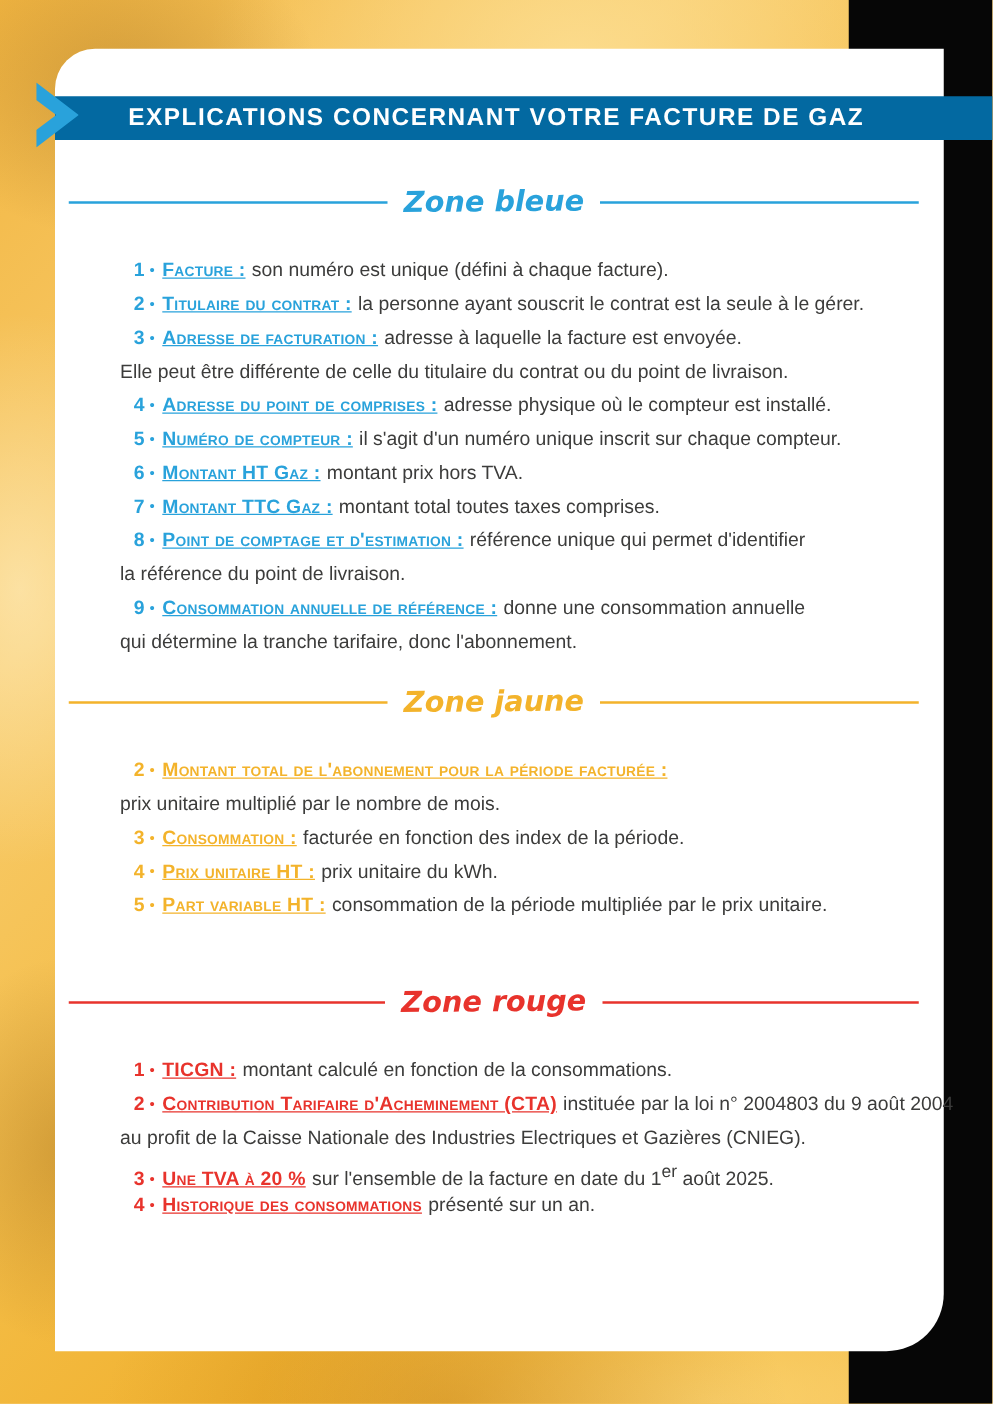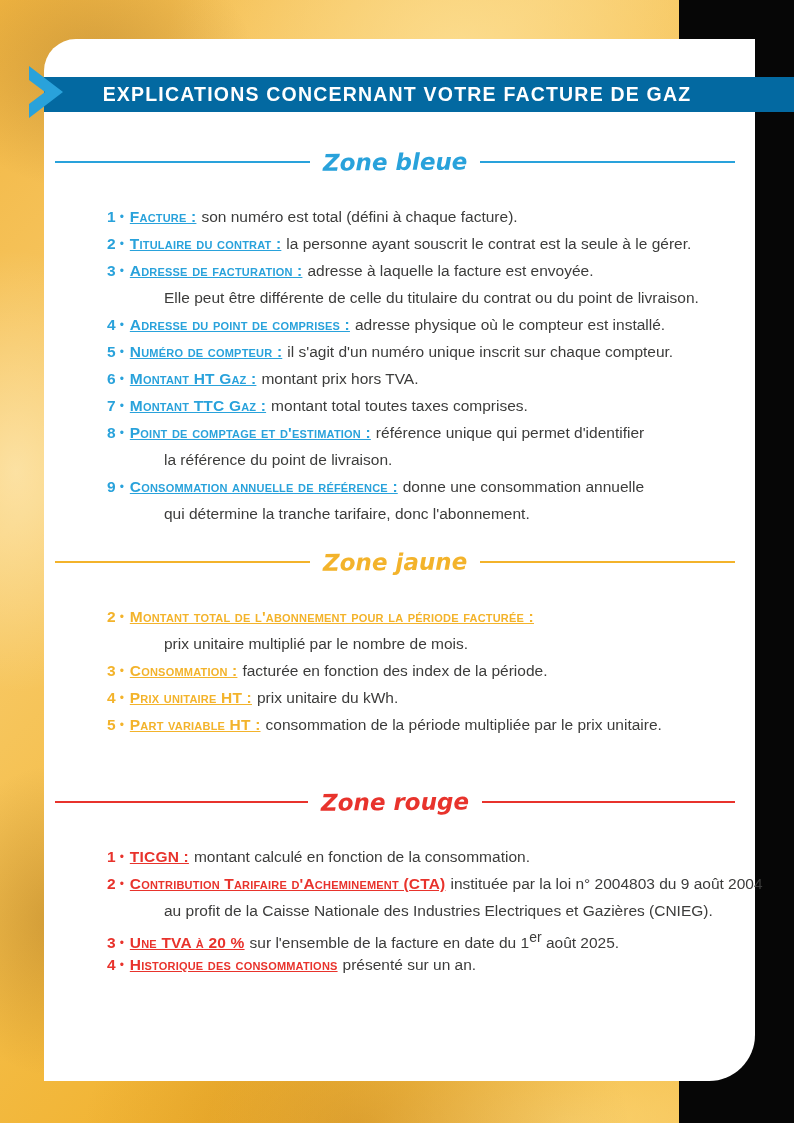--- a/index.html
+++ b/index.html
@@ -29,21 +29,21 @@
   .chevron{position:absolute;left:29px;top:66px;width:34px;height:52px;z-index:4;}
 
   .zone{position:absolute;left:44px;width:711px;z-index:5;margin-top:14px;}
   .zone-heading{position:relative;left:11px;width:680px;height:28px;display:flex;align-items:center;}
   .hline{flex:1;height:2px;background:var(--accent);}
   .zone-title{margin:0 13px;font-family:"DejaVu Sans", sans-serif;font-style:italic;font-weight:700;
     font-size:23px;color:var(--accent);white-space:nowrap;transform:rotate(-0.5deg);}
   .items{margin-top:27px;}
   .item-line,.cont-line{height:27px;line-height:27px;font-size:15.5px;color:#3C3C3B;
     padding-left:63px;white-space:nowrap;}
-  .cont-line{padding-left:120px;}
+  .cont-line{padding-left:52px;}
   .item-num{font-weight:700;color:var(--accent);}
   .item-bullet{color:var(--accent);font-size:12px;margin:0 6px 0 4px;vertical-align:1px;}
   .item-label{font-weight:700;color:var(--accent);font-variant:small-caps;letter-spacing:0.2px;margin-right:5px;text-decoration:underline;}
   .item-desc{color:#3C3C3B;}
   .item-desc sup{font-size:14px;}
 </style>
 </head>
 <body>
 
 <div class="page">
@@ -59,21 +59,21 @@
     <polygon points="0,0 34,26 0,52 0,38 16,26 0,14" style="fill: rgb(41, 162, 219);"></polygon>
   </svg>
 
   <section class="zone" style="top: 134px; --accent: #29A2DB;">
     <div class="zone-heading">
       <span class="hline"></span>
       <span class="zone-title">Zone bleue</span>
       <span class="hline"></span>
     </div>
     <div class="items">
-        <div class="item-line"><span class="item-num">1</span><span class="item-bullet">•</span><span class="item-label">Facture :</span><span class="item-desc">son numéro est total (défini à chaque facture).</span></div>
+        <div class="item-line"><span class="item-num">1</span><span class="item-bullet">•</span><span class="item-label">Facture :</span><span class="item-desc">son numéro est unique (défini à chaque facture).</span></div>
         <div class="item-line"><span class="item-num">2</span><span class="item-bullet">•</span><span class="item-label">Titulaire du contrat :</span><span class="item-desc">la personne ayant souscrit le contrat est la seule à le gérer.</span></div>
         <div class="item-line"><span class="item-num">3</span><span class="item-bullet">•</span><span class="item-label">Adresse de facturation :</span><span class="item-desc">adresse à laquelle la facture est envoyée.</span></div>
         <div class="cont-line">Elle peut être différente de celle du titulaire du contrat ou du point de livraison.</div>
         <div class="item-line"><span class="item-num">4</span><span class="item-bullet">•</span><span class="item-label">Adresse du point de comprises :</span><span class="item-desc">adresse physique où le compteur est installé.</span></div>
         <div class="item-line"><span class="item-num">5</span><span class="item-bullet">•</span><span class="item-label">Numéro de compteur :</span><span class="item-desc">il s'agit d'un numéro unique inscrit sur chaque compteur.</span></div>
         <div class="item-line"><span class="item-num">6</span><span class="item-bullet">•</span><span class="item-label">Montant HT Gaz :</span><span class="item-desc">montant prix hors TVA.</span></div>
         <div class="item-line"><span class="item-num">7</span><span class="item-bullet">•</span><span class="item-label">Montant TTC Gaz :</span><span class="item-desc">montant total toutes taxes comprises.</span></div>
         <div class="item-line"><span class="item-num">8</span><span class="item-bullet">•</span><span class="item-label">Point de comptage et d'estimation :</span><span class="item-desc">référence unique qui permet d'identifier</span></div>
         <div class="cont-line">la référence du point de livraison.</div>
         <div class="item-line"><span class="item-num">9</span><span class="item-bullet">•</span><span class="item-label">Consommation annuelle de référence :</span><span class="item-desc">donne une consommation annuelle</span></div>
@@ -96,20 +96,20 @@
       </div>
   </section>
 
   <section class="zone" style="top: 774px; --accent: #E8332C;">
     <div class="zone-heading">
       <span class="hline"></span>
       <span class="zone-title">Zone rouge</span>
       <span class="hline"></span>
     </div>
     <div class="items">
-        <div class="item-line"><span class="item-num">1</span><span class="item-bullet">•</span><span class="item-label">TICGN :</span><span class="item-desc">montant calculé en fonction de la consommation.</span></div>
+        <div class="item-line"><span class="item-num">1</span><span class="item-bullet">•</span><span class="item-label">TICGN :</span><span class="item-desc">montant calculé en fonction de la consommations.</span></div>
         <div class="item-line"><span class="item-num">2</span><span class="item-bullet">•</span><span class="item-label">Contribution Tarifaire d'Acheminement (CTA)</span><span class="item-desc">instituée par la loi n° 2004803 du 9 août 2004</span></div>
         <div class="cont-line">au profit de la Caisse Nationale des Industries Electriques et Gazières (CNIEG).</div>
         <div class="item-line"><span class="item-num">3</span><span class="item-bullet">•</span><span class="item-label">Une TVA à 20 %</span><span class="item-desc">sur l'ensemble de la facture en date du 1<sup>er</sup> août 2025.</span></div>
         <div class="item-line"><span class="item-num">4</span><span class="item-bullet">•</span><span class="item-label">Historique des consommations</span><span class="item-desc">présenté sur un an.</span></div>
       </div>
   </section>
 </div>
 
 </body></html>

